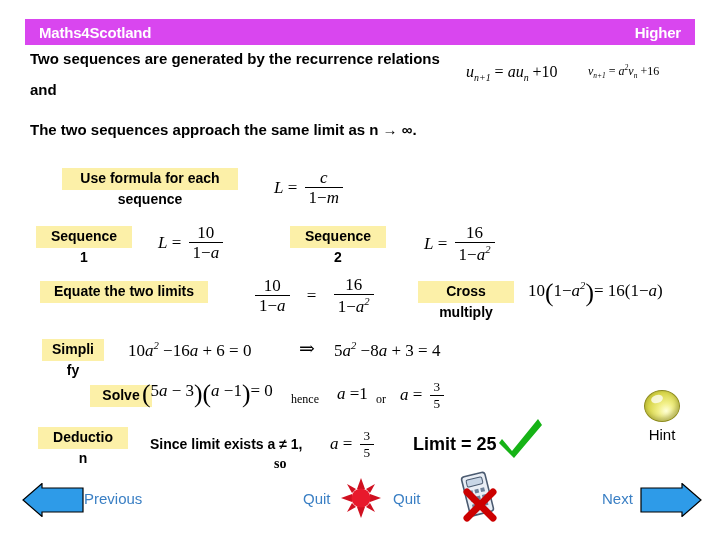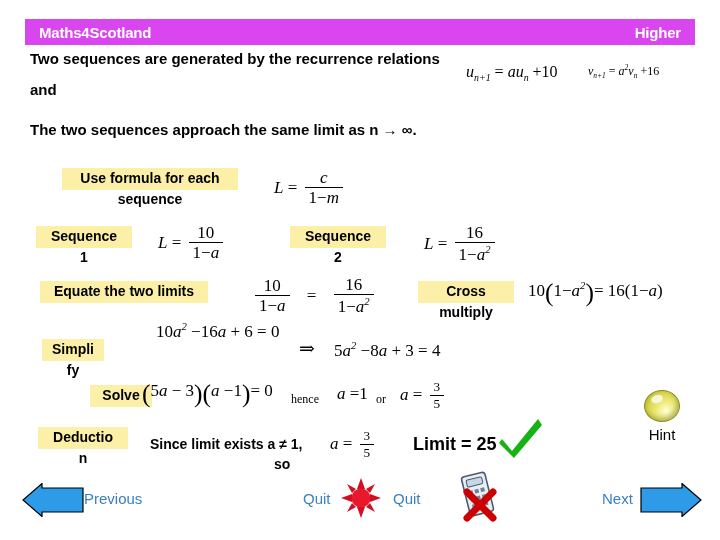--- a/index.html
+++ b/index.html
@@ -282,21 +282,21 @@
 
   <div class="math" style="left:528px; top:280px;">
     <span class="up">10</span><span class="bigparen">(</span><span class="up">1−</span><i>a</i><sup class="ex">2</sup><span class="bigparen">)</span><span class="up">= 16(1−</span><i>a</i><span class="up">)</span>
   </div>
 
   <div class="callout" style="left:42px; top:339px; width:62px;">
     <span class="hl-block">Simpli</span>
     <span class="tail">fy</span>
   </div>
 
-  <div class="math" style="left:128px; top:321px;margin-left:28px;">
+  <div class="math" style="left:128px; top:340px;">
     <span class="up">10</span><i>a</i><sup class="ex">2</sup> <span class="up">−16</span><i>a</i> <span class="up">+ 6 = 0</span>
   </div>
 
   <div class="math" style="left:299px; top:339px; font-size:19px;">
     <span class="up">⇒</span>
   </div>
 
   <div class="math" style="left:334px; top:340px;">
     <span class="up">5</span><i>a</i><sup class="ex">2</sup> <span class="up">−8</span><i>a</i> <span class="up">+ 3 = 4</span>
   </div>
@@ -329,21 +329,21 @@
       </span>
   </div>
 
   <div class="callout" style="left:38px; top:427px; width:90px;">
     <span class="hl-block">Deductio</span>
     <span class="tail">n</span>
   </div>
 
   <div class="body-text" style="left:150px; top:436px; font-size:14px;">Since limit exists a ≠ 1,</div>
 
-  <div class="body-text" style="left:274px; top:456px; font-size:14px;">so</div>
+  <div class="body-text" style="left:274px; top:456px; font-size:14px;font-family:Liberation Serif, serif;">so</div>
 
   <div class="math" style="left:330px; top:430px;">
     <i>a</i> <span class="up">=</span>
     <span class="frac">
         <span class="num up" style="font-size:0.78em;">3</span>
         <span class="den up" style="font-size:0.78em;">5</span>
       </span>
   </div>
 
   <div class="answer" style="left:413px; top:434px;">Limit = 25</div>

